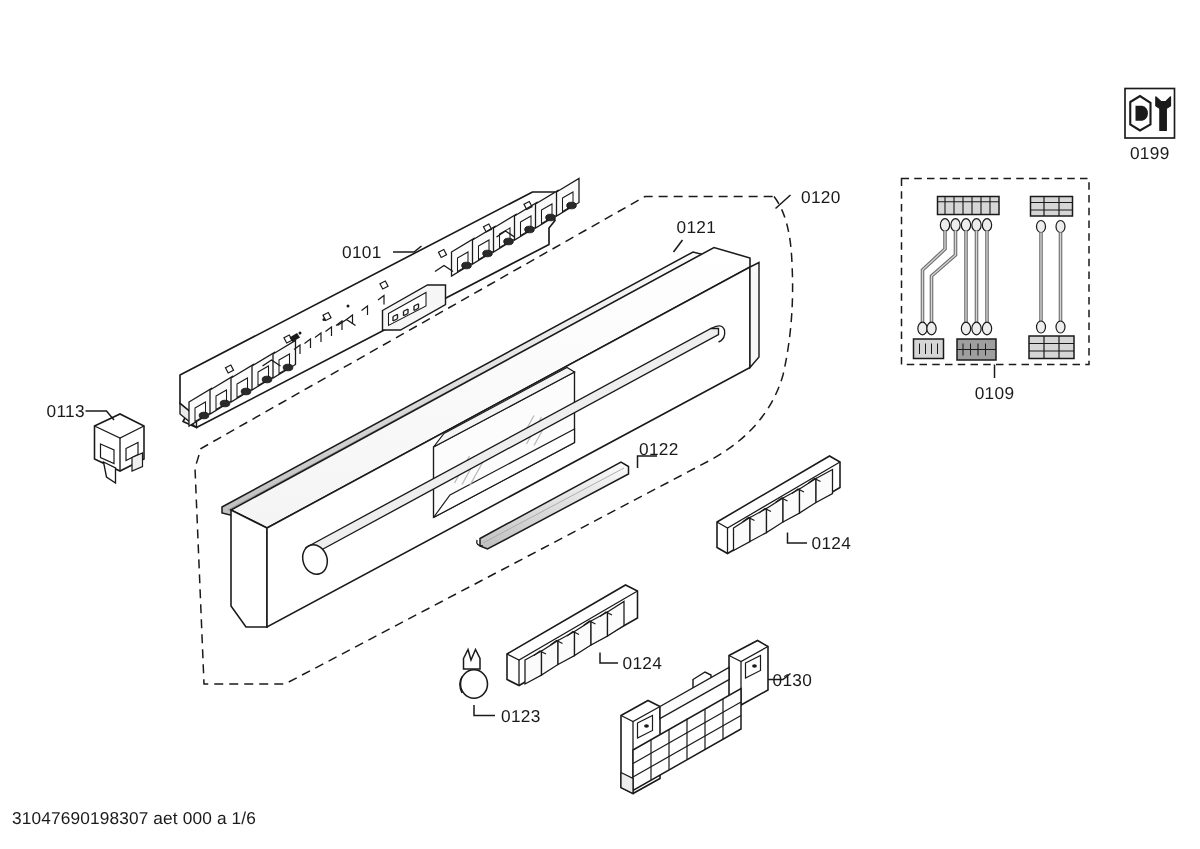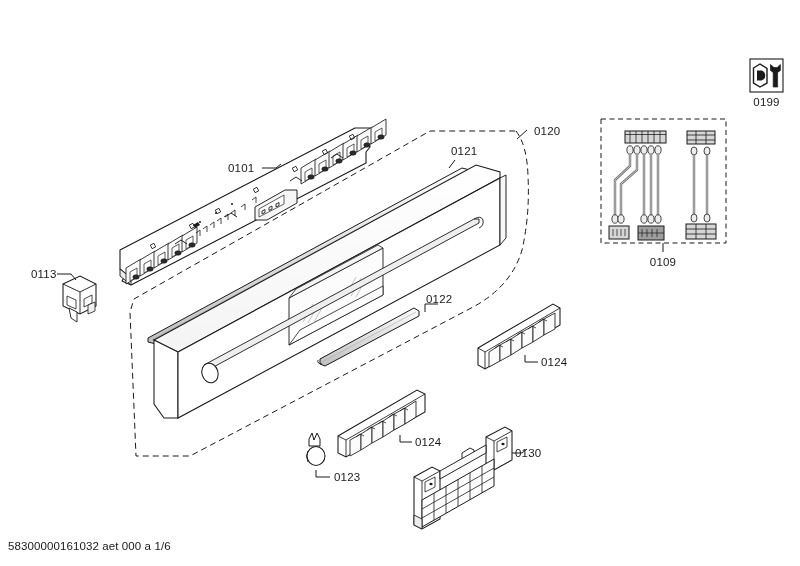--- a/index.html
+++ b/index.html
@@ -441,13 +441,13 @@
     <path d="M440 471 L486 445 L486 453 L440 479 Z" fill="#fbfbfb" stroke="#1a1a1a" stroke-width="0.95"></path>
 
     <path d="M414 515 L422 519 L422 529 L414 525 Z" fill="#ededed" stroke="#1a1a1a" stroke-width="0.85"></path>
 
     <path d="M512 453 L522 453 L527 449" fill="none" stroke="#1a1a1a" stroke-width="1"></path>
     <text class="lbl" x="515" y="457">0130</text>
   </g>
 
 </svg>
 
-<div class="footer-text">58300000161032 aet 000 a 1/6</div>
+<div class="footer-text">31047690198307 aet 000 a 1/6</div>
 
 </body></html>

